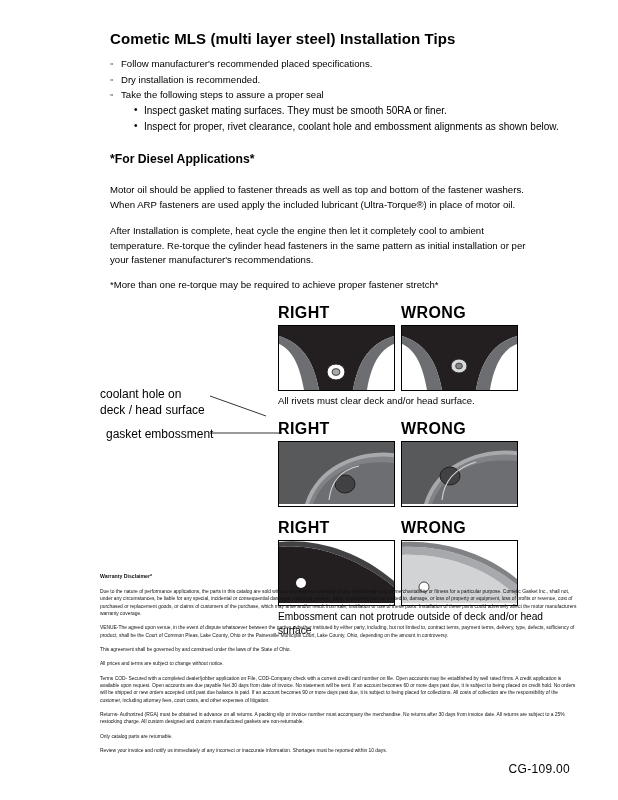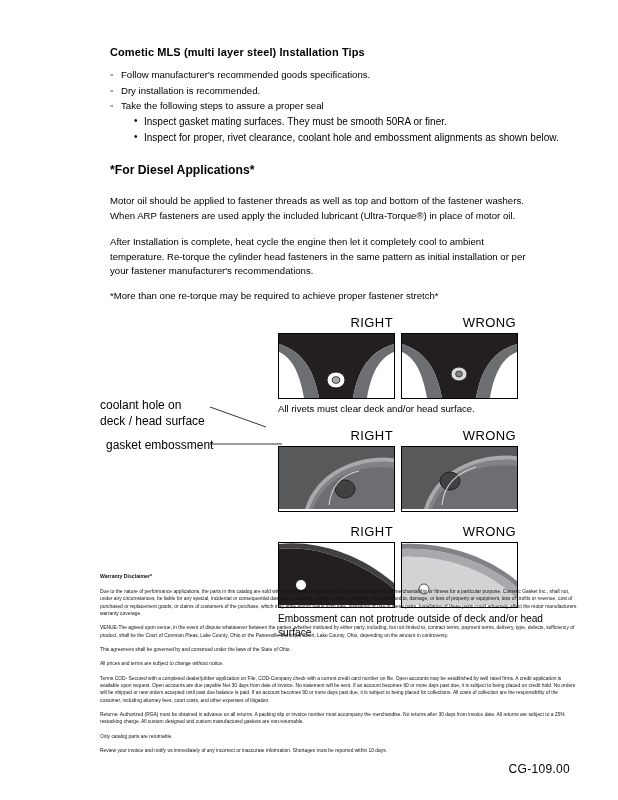--- a/index.html
+++ b/index.html
@@ -16,23 +16,23 @@
     overflow: hidden;
   }
   .page {
     position: relative;
     width: 618px;
     height: 800px;
     box-sizing: border-box;
     padding: 30px 40px 0 40px;
   }
   h1.title {
-    font-size: 11px;
+    font-size: 15px;
     font-weight: bold;
-    margin: 16px 0 9px 70px;
+    margin: 0 0 9px 70px;
     letter-spacing: 0.1px;
   }
   ul.tips {
     list-style: none;
     margin: 0 0 0 70px;
     padding: 0;
     font-size: 9.6px;
     line-height: 1.62;
   }
   ul.tips > li {
@@ -95,23 +95,23 @@
     justify-content: center;
   }
   .fig-row.r1 { width: 238px; margin-left: 238px; }
   .fig-row.r2 { width: 238px; margin-left: 238px; }
   .fig-row.r3 { width: 238px; margin-left: 238px; }
 
   .fig-col {
     width: 115px;
   }
   .fig-label {
-    text-align: right;
-    font-size: 13px;
-    font-weight: normal;
+    text-align: left;
+    font-size: 16px;
+    font-weight: bold;
     letter-spacing: 0.4px;
     margin-bottom: 3px;
   }
   .fig-box {
     width: 115px;
     height: 64px;
     border: 1px solid #000;
     background: #ffffff;
     overflow: hidden;
     position: relative;
@@ -164,21 +164,21 @@
   }
 </style>
 </head>
 <body>
 
 <div class="page">
 
   <h1 class="title">Cometic MLS (multi layer steel) Installation Tips</h1>
 
   <ul class="tips">
-    <li>Follow manufacturer's recommended goods specifications.</li>
+    <li>Follow manufacturer's recommended placed specifications.</li>
     <li>Dry installation is recommended.</li>
     <li>
       <span>Take the following steps to assure a proper seal</span>
       <ul class="sub">
         <li>Inspect gasket mating surfaces.  They must be smooth 50RA or finer.</li>
         <li>Inspect for proper, rivet clearance, coolant hole and embossment alignments as shown below.</li>
       </ul>
     </li>
   </ul>
 

